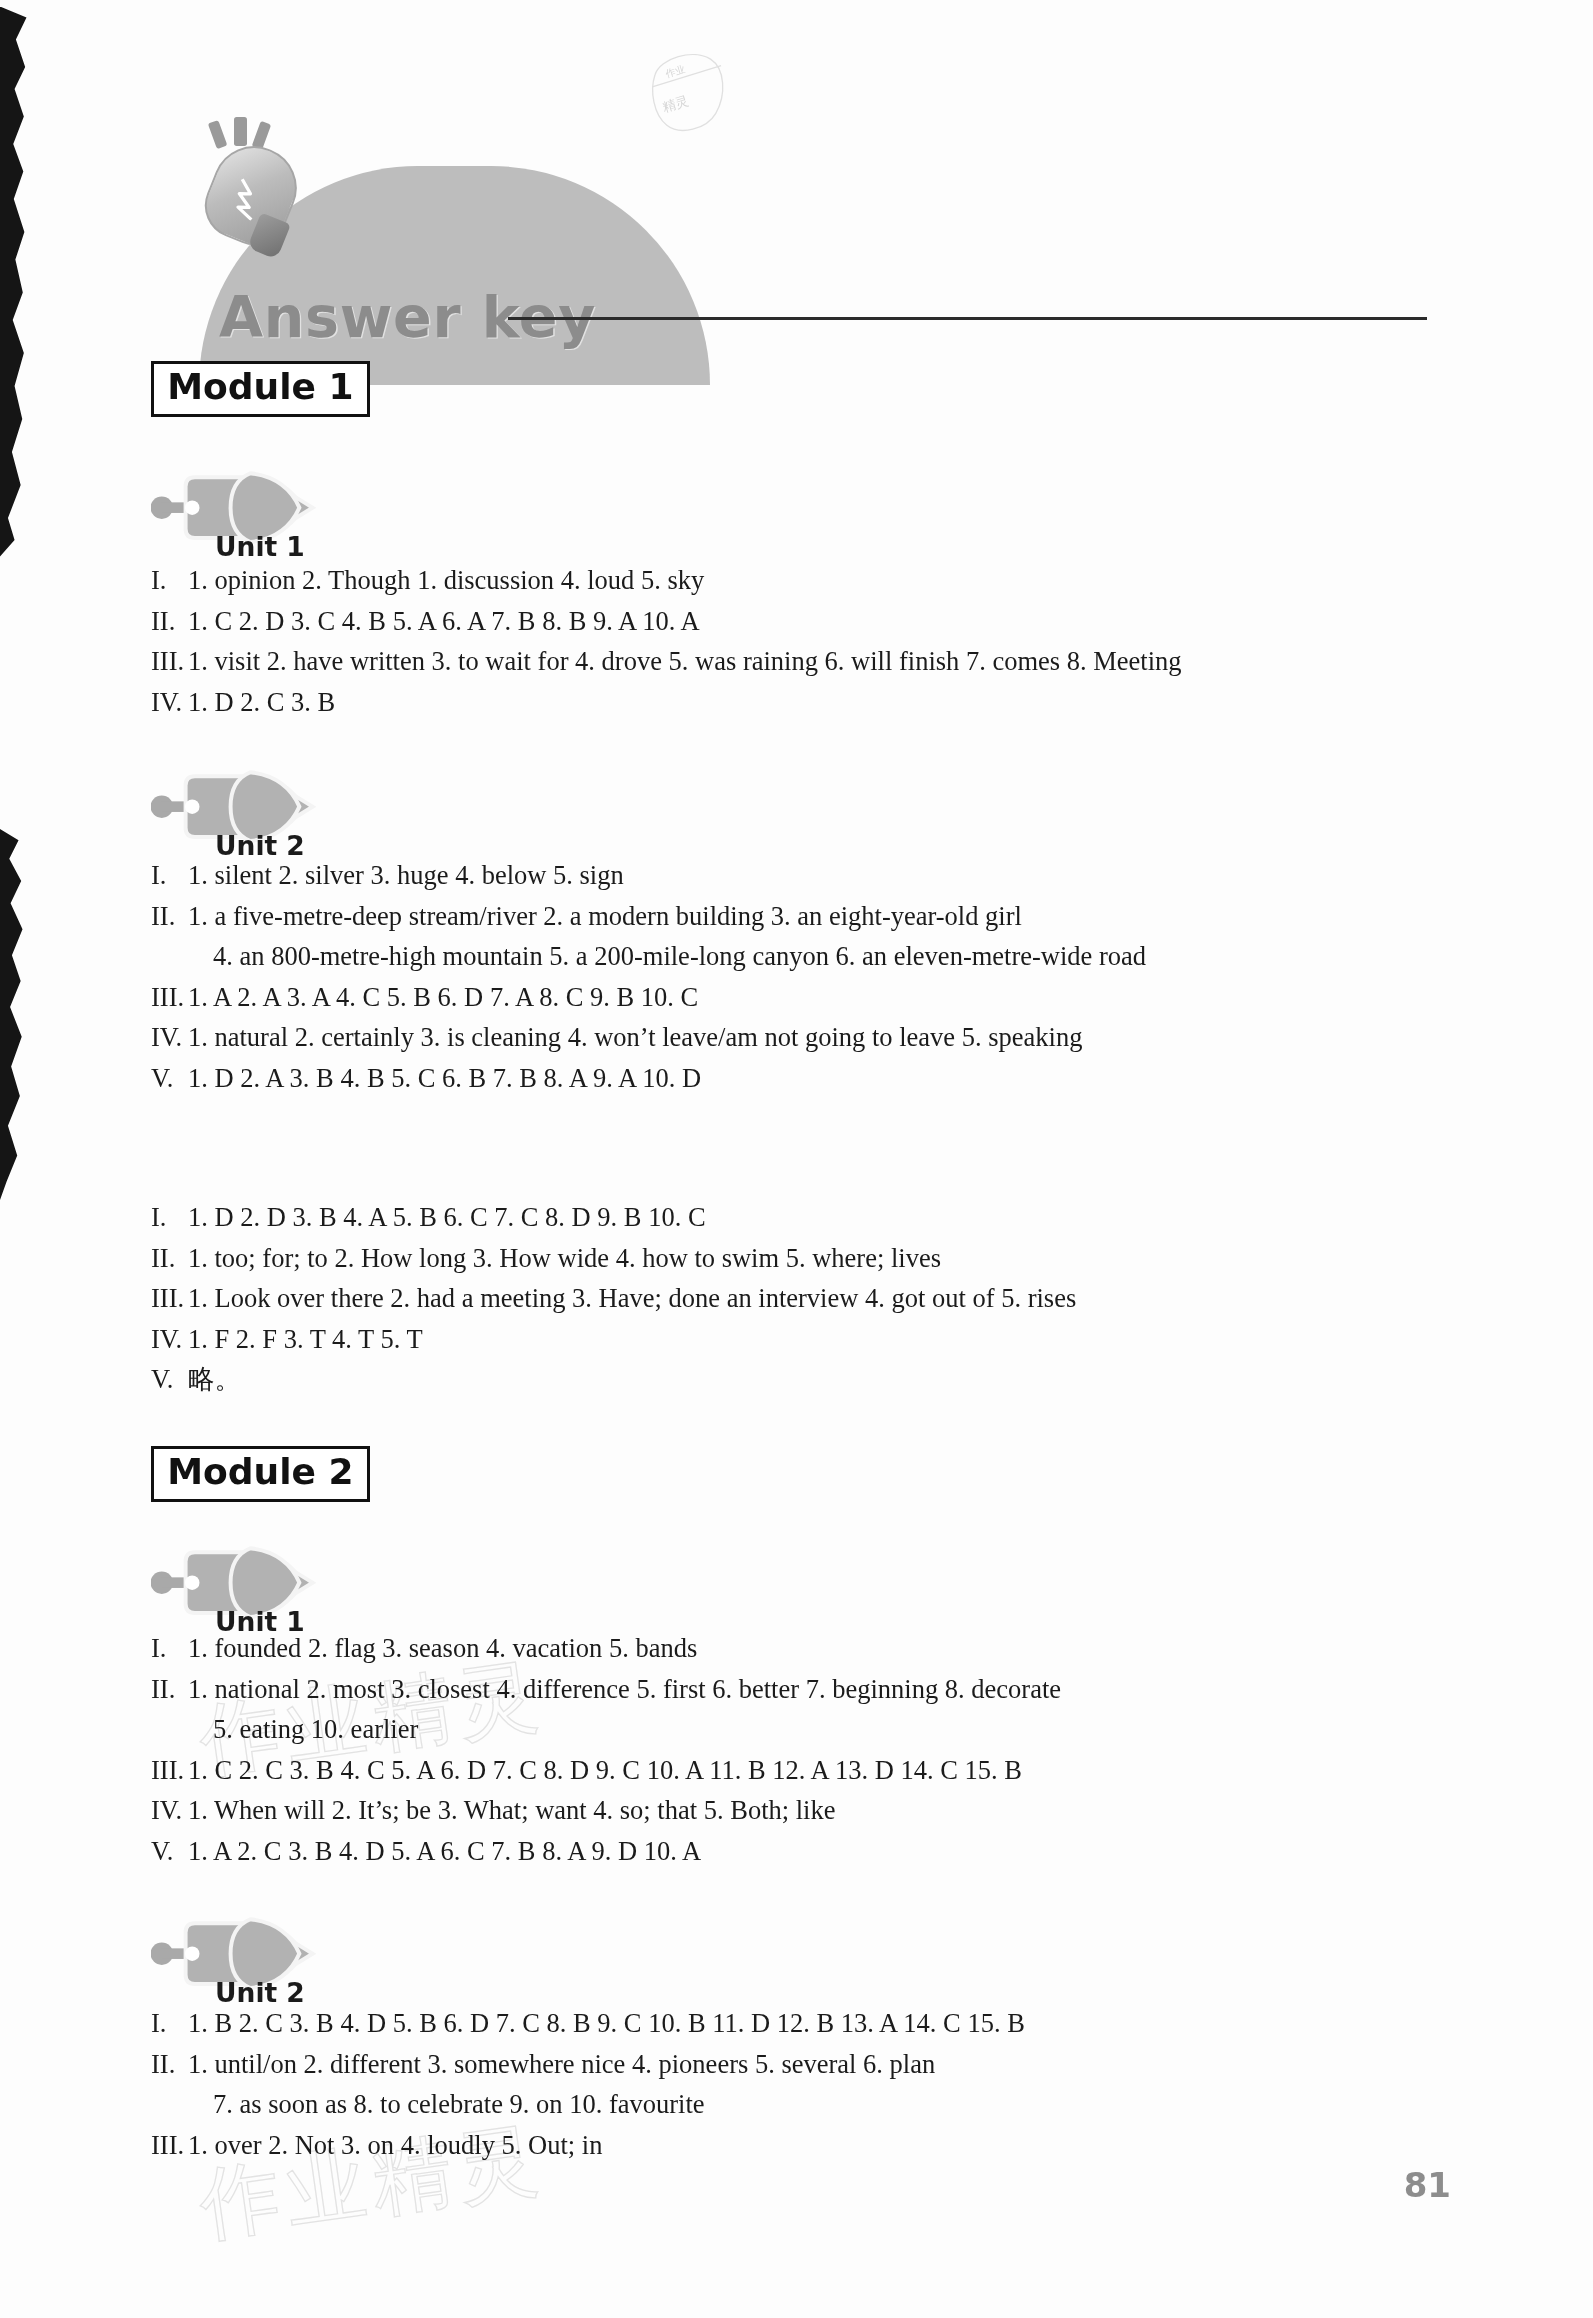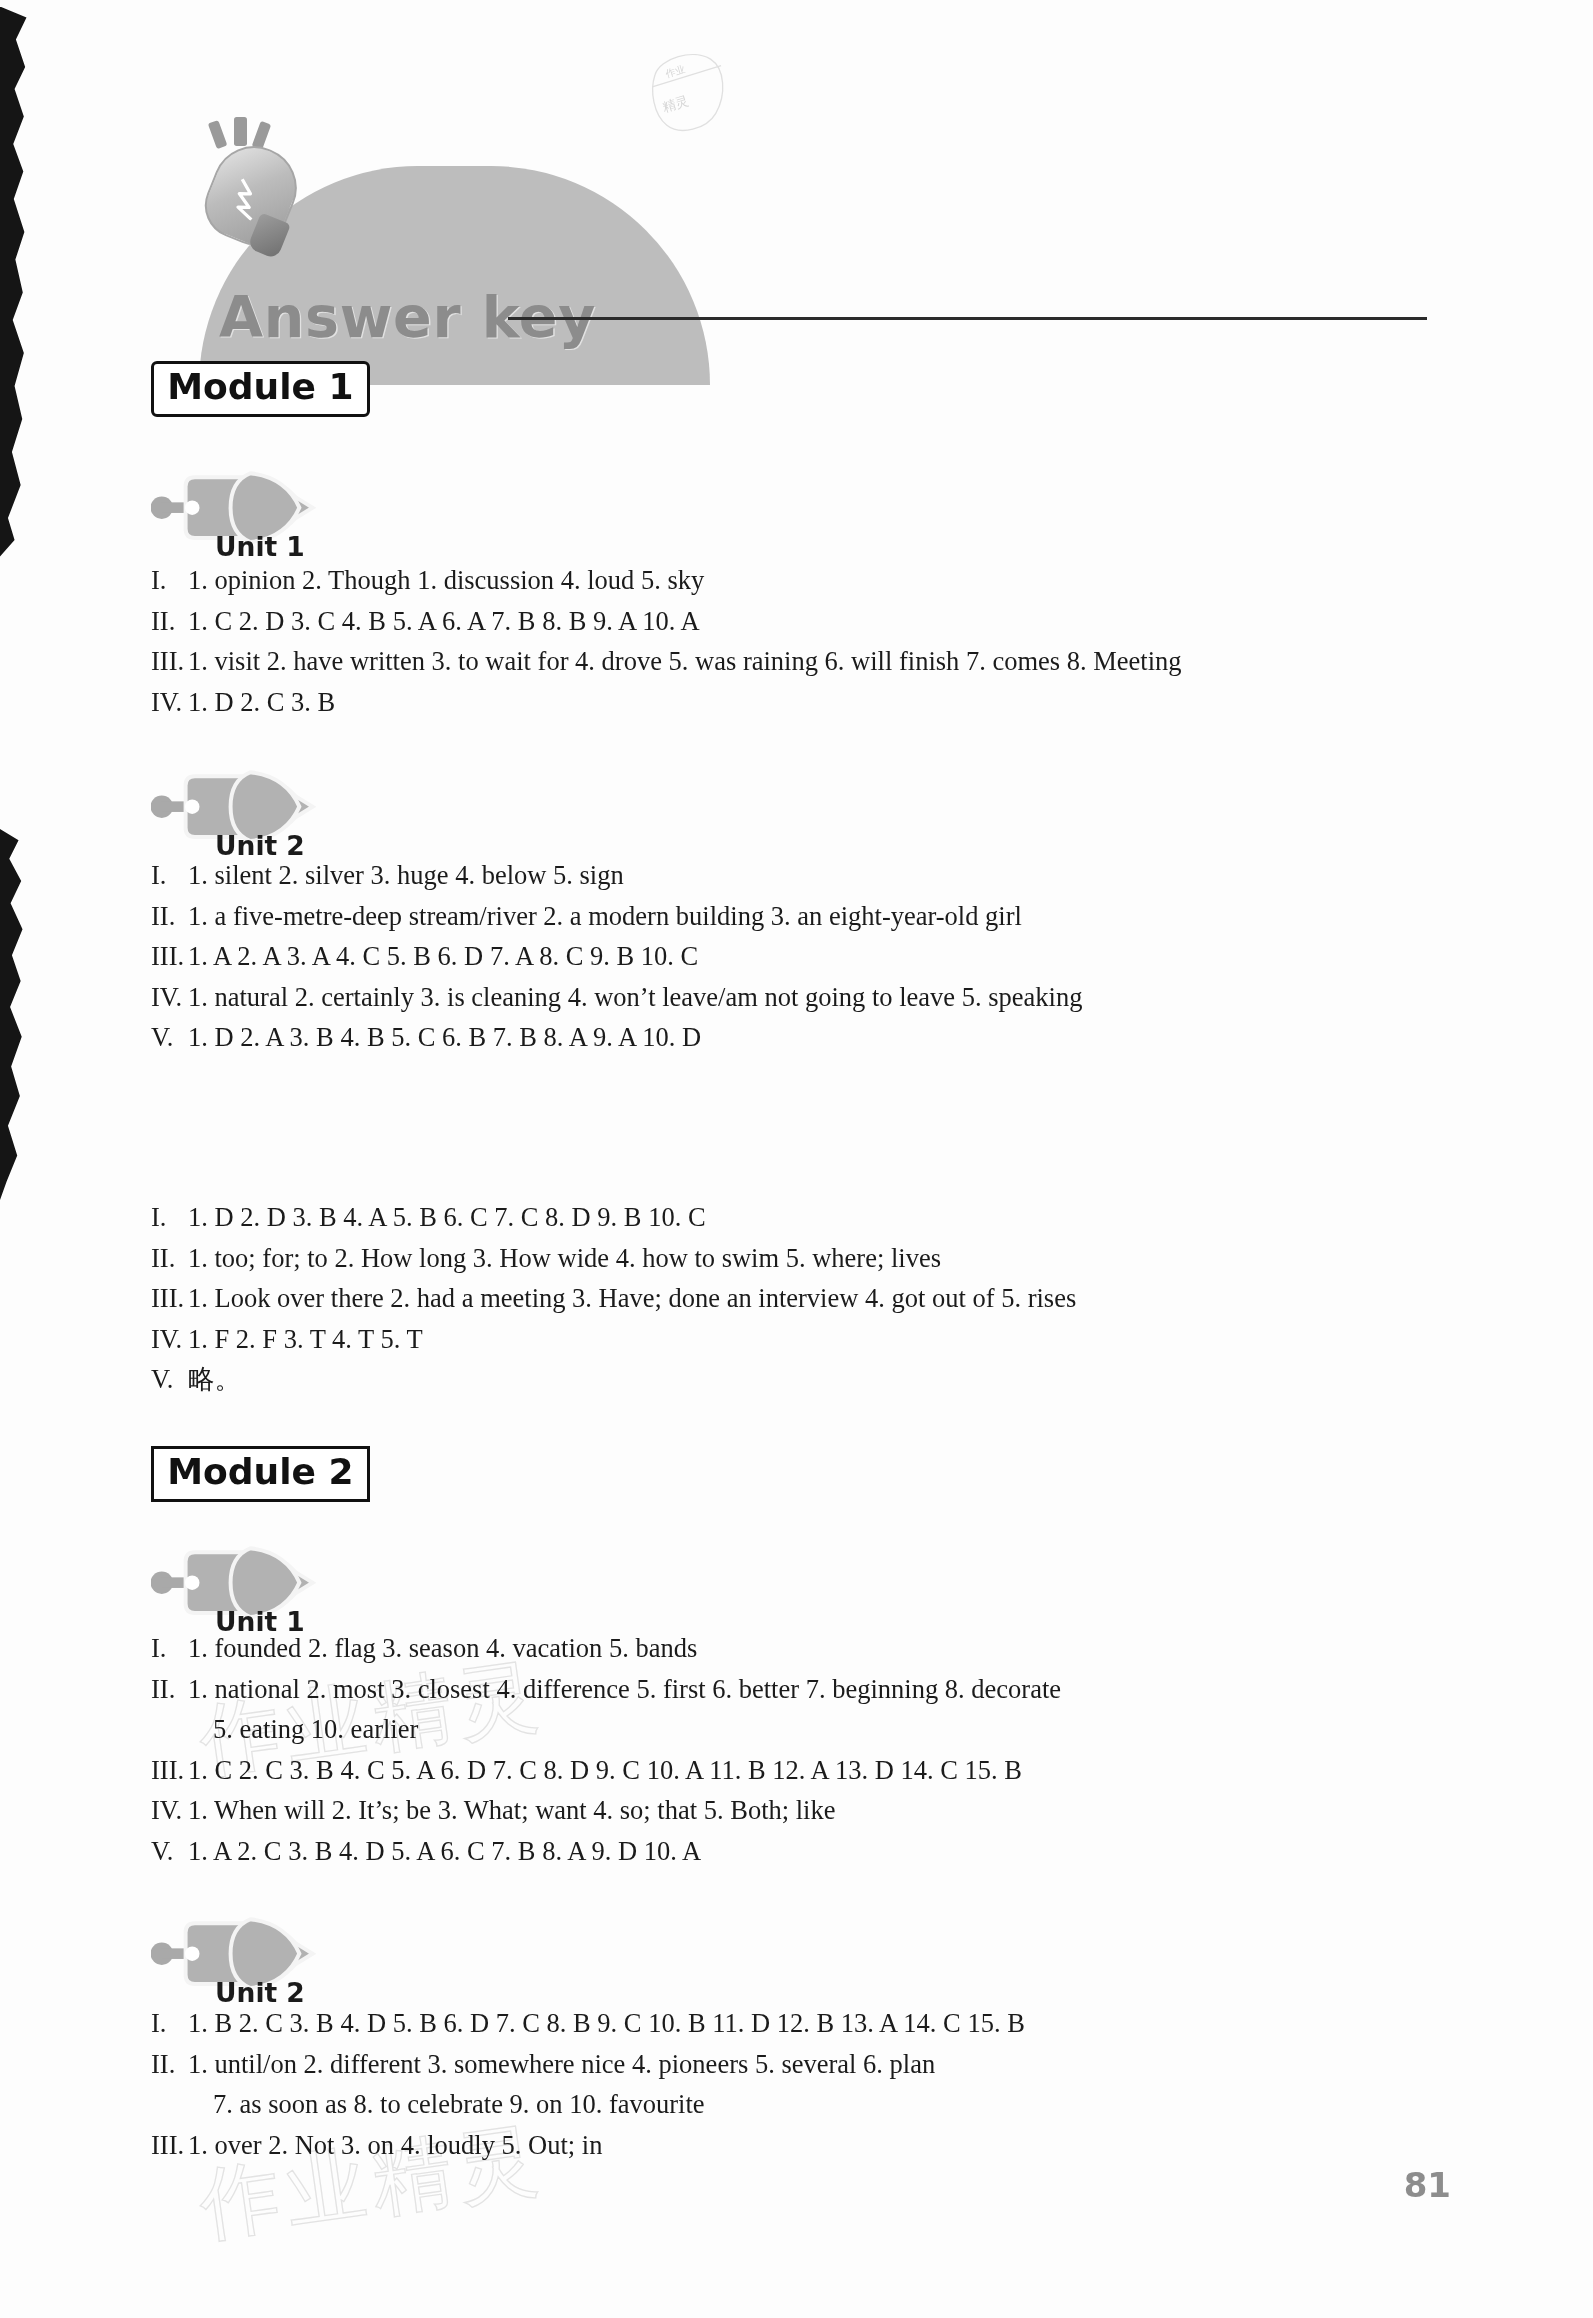--- a/index.html
+++ b/index.html
@@ -237,21 +237,21 @@
       <div class="bulb-glass"></div>
       <div class="bulb-base"></div>
       <svg class="bulb-filament" viewBox="0 0 62 58">
         <polyline points="4,4 24,20 8,26 30,40 14,46 40,56" fill="none" stroke="#ffffff" stroke-width="5" stroke-linejoin="round"></polyline>
       </svg>
     </div>
     <div class="header-title">Answer key</div>
     <div class="header-rule"></div>
   </div>
 
-  <div class="module-box" style="left:151px; top:361px;border-radius:6px;">Module 1</div>
+  <div class="module-box" style="left:151px; top:361px;">Module 1</div>
 
   <div class="unit-badge" style="left:151px; top:464px;">
     <svg viewBox="0 0 270 130" width="179" height="86">
       <circle cx="16" cy="66" r="17" fill="#a9a9a9"></circle>
       <rect x="16" y="58" width="48" height="16" fill="#a9a9a9"></rect>
       <path d="M66 20 h78 q48 0 74 30 l26 16 -26 16 q-26 30 -74 30 h-78 q-14 0 -14 -14 v-64 q0 -14 14 -14 z" fill="#b2b2b2" stroke="#f4f4f4" stroke-width="6"></path>
       <path d="M150 14 q54 6 74 52 q-20 46 -74 52 q-30 -12 -30 -52 q0 -40 30 -52 z" fill="#b2b2b2" stroke="#f4f4f4" stroke-width="6"></path>
       <circle cx="62" cy="66" r="11" fill="#ffffff"></circle>
     </svg>
     <div class="unit-label">Unit 1</div>
@@ -289,20 +289,24 @@
 
   <div class="ans-block" style="top:862px;">
     <div class="ans-line">
       <span class="rn">I.</span>
       <span class="body">1. silent   2. silver   3. huge   4. below   5. sign</span>
     </div>
     <div class="ans-line">
       <span class="rn">II.</span>
       <span class="body">1. a five-metre-deep stream/river   2. a modern building   3. an eight-year-old girl</span>
     </div>
+    <div class="ans-line cont">
+      <span class="rn"></span>
+      <span class="body">4. an 800-metre-high mountain   5. a 200-mile-long canyon   6. an eleven-metre-wide road</span>
+    </div>
     <div class="ans-line">
       <span class="rn">III.</span>
       <span class="body">1. A   2. A   3. A   4. C   5. B   6. D   7. A   8. C   9. B   10. C</span>
     </div>
     <div class="ans-line">
       <span class="rn">IV.</span>
       <span class="body">1. natural   2. certainly   3. is cleaning   4. won’t leave/am not going to leave   5. speaking</span>
     </div>
     <div class="ans-line">
       <span class="rn">V.</span>

